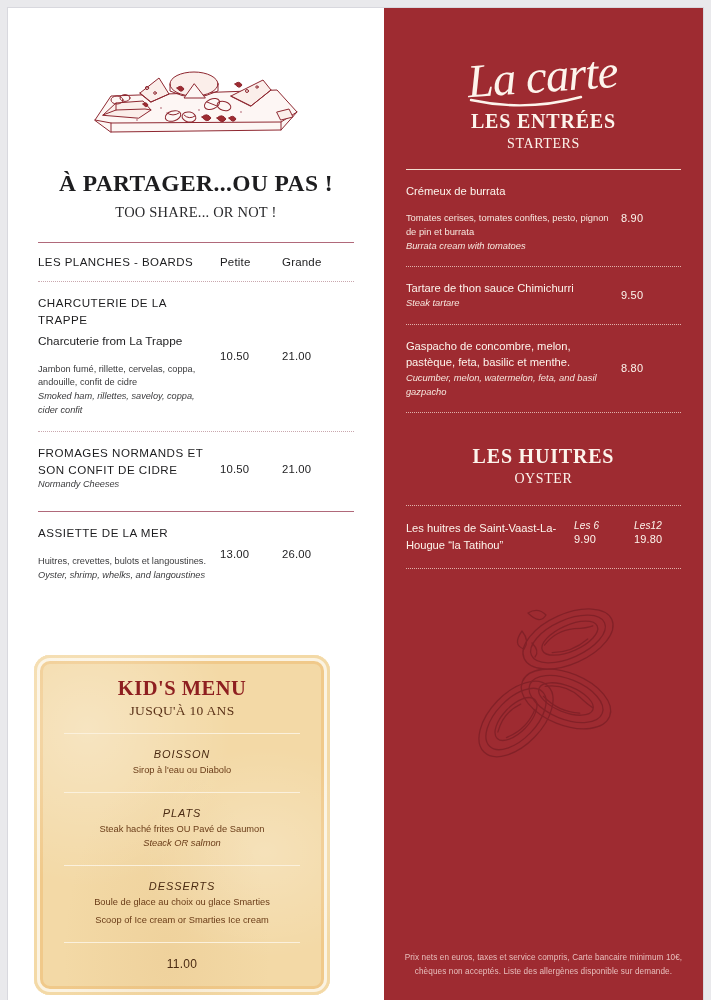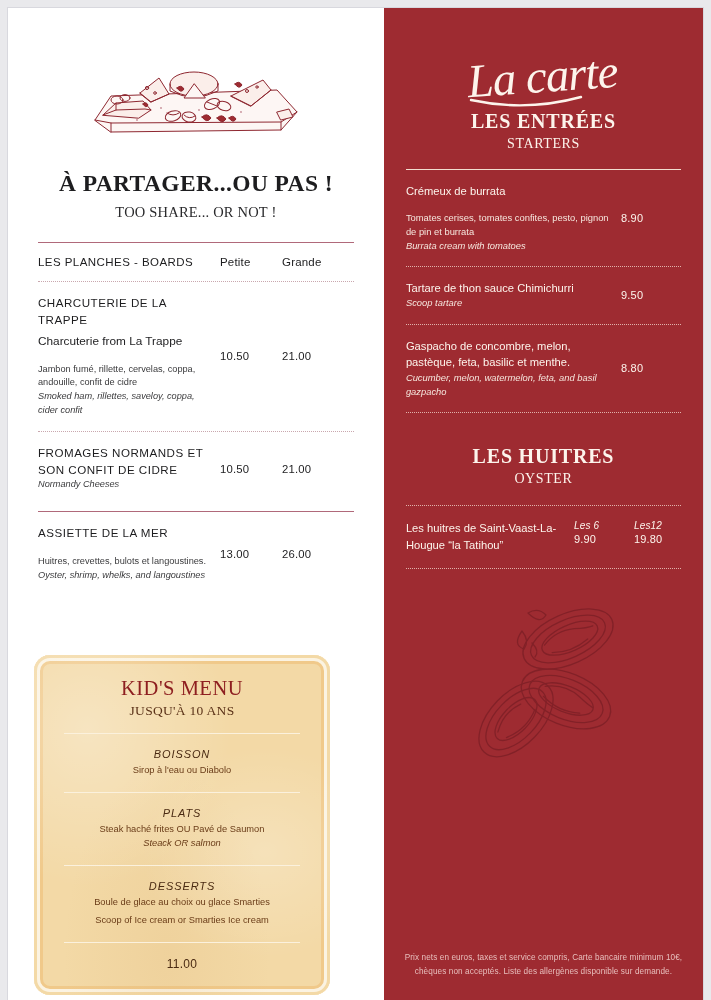--- a/index.html
+++ b/index.html
@@ -171,21 +171,21 @@
       radial-gradient(ellipse at 18% 22%, rgba(255,255,255,0.30), transparent 42%),
       radial-gradient(ellipse at 78% 58%, rgba(255,255,255,0.22), transparent 38%),
       radial-gradient(ellipse at 45% 88%, rgba(210,160,90,0.13), transparent 45%);
     pointer-events: none;
   }
 
   .kids-inner { position: relative; z-index: 2; text-align: center; }
 
   .kids-title {
     font-family: "Liberation Serif", serif;
-    font-weight: normal;
+    font-weight: bold;
     font-size: 20.5px;
     color: #8e1f20;
     letter-spacing: 0.5px;
   }
 
   .kids-sub {
     font-family: "Liberation Serif", serif;
     font-size: 13.5px;
     color: #5b3218;
     margin-top: 3px;
@@ -521,21 +521,21 @@
           <div class="dish-desc-en">Burrata cream with tomatoes</div>
         </div>
         <div class="dish-price">8.90</div>
       </div>
 
       <div class="red-rule-dotted"></div>
 
       <div class="dish-row">
         <div class="dish-info">
           <div class="dish-name">Tartare de thon sauce Chimichurri</div>
-          <div class="dish-desc-en">Scoop tartare</div>
+          <div class="dish-desc-en">Steak tartare</div>
         </div>
         <div class="dish-price">9.50</div>
       </div>
 
       <div class="red-rule-dotted"></div>
 
       <div class="dish-row">
         <div class="dish-info">
           <div class="dish-name">Gaspacho de concombre, melon, pastèque, feta, basilic et menthe.</div>
           <div class="dish-desc-en">Cucumber, melon, watermelon, feta, and basil gazpacho</div>

